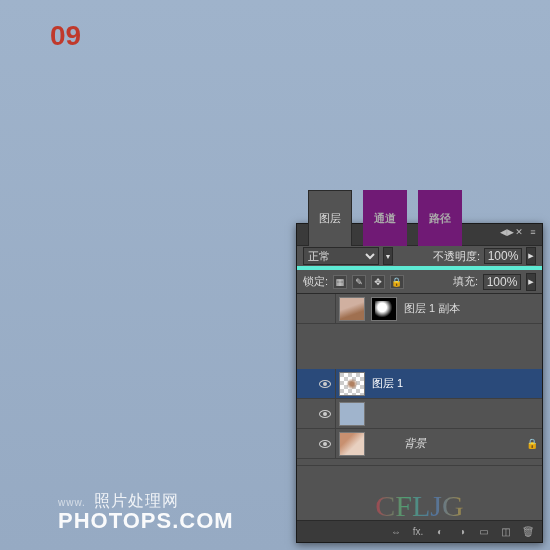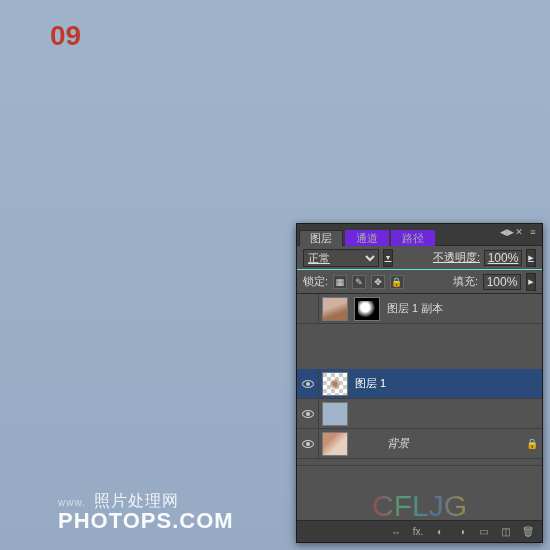--- a/index.html
+++ b/index.html
@@ -6,57 +6,57 @@
 body{width:550px;height:550px;overflow:hidden;font-family:"Microsoft YaHei",SimSun,Arial,sans-serif;position:relative;background:#a0b4cc;}
 .canvas{position:absolute;inset:0;background:linear-gradient(180deg,#9fb3cb 0%,#96aac3 100%);}
 .step-num{position:absolute;top:20px;left:50px;font-size:28px;font-weight:bold;color:#c0392b;font-family:Arial;}
 .wm{position:absolute;bottom:16px;left:58px;color:#fff;font-family:Arial;letter-spacing:1px;}
 .wm .l1{font-size:16px;opacity:.85;margin-bottom:-4px;display:flex;align-items:baseline;gap:8px;}
 .wm .sm{font-size:10px;opacity:.7;}
 .wm .l2{font-size:22px;font-weight:bold;opacity:.95;}
 
 .panel{position:absolute;top:223px;left:296px;width:247px;height:320px;background:#535353;border:1px solid #1a1a1a;box-shadow:0 2px 8px rgba(0,0,0,.5);display:flex;flex-direction:column;color:#ddd;font-size:11px;}
 .panel-header{height:22px;background:#3a3a3a;display:flex;align-items:flex-end;border-bottom:1px solid #2a2a2a;position:relative;}
-.tab{padding:0 10px;background:#535353;border:1px solid #2a2a2a;border-bottom:none;margin-left:2px;position:relative;bottom:-1px;z-index:2;}
-.tab.inactive{background:#6d28d9;color:#aaa;border-color:transparent;}
+.tab{padding:20px 10px;background:#535353;border:1px solid #2a2a2a;border-bottom:none;margin-left:11px;position:relative;bottom:-1px;z-index:2;}
+.tab.inactive{background:#701a75;color:#aaa;border-color:transparent;font-weight:bold;}
 .hdr-ctrl{position:absolute;right:4px;top:3px;display:flex;gap:4px;}
 .ic{width:10px;height:10px;font-size:9px;color:#bbb;text-align:center;line-height:10px;}
 
 .row{display:flex;align-items:center;height:24px;padding:0 6px;gap:4px;background:#535353;}
-.row.b{border-bottom:1px solid #5eead4;text-decoration:underline;}
+.row.b{border-bottom:4px solid #5eead4;}
 select.mode{width:76px;height:18px;background:#4a4a4a;color:#ddd;border:1px solid #2a2a2a;font-size:11px;}
 .tri{width:10px;height:18px;background:#3a3a3a;border:1px solid #2a2a2a;display:flex;align-items:center;justify-content:center;font-size:7px;}
 .spacer{flex:1;}
 .lbl{font-size:11px;}
 .pct-box{width:38px;height:16px;background:#4a4a4a;border:1px solid #2a2a2a;color:#ddd;font-size:12px;text-align:center;line-height:14px;}
 
 .lockrow{display:flex;align-items:center;height:24px;padding:0 6px;gap:5px;border-bottom:1px solid #2a2a2a;}
 .lockico{width:14px;height:14px;border:1px solid #666;background:#444;font-size:9px;text-align:center;line-height:12px;}
 
 .layers{flex:1;background:#535353;overflow:hidden;}
-.layer{display:flex;align-items:center;height:30px;border-bottom:1px solid #3f3f3f;}
+.layer{display:flex;align-items:center;height:30px;border-bottom:1px solid #3f3f3f;padding-left:17px;}
 .vis{width:22px;height:30px;display:flex;align-items:center;justify-content:center;border-right:1px solid #3f3f3f;}
 .eye{width:12px;height:8px;border:1px solid #ccc;border-radius:50%;position:relative;}
 .eye::after{content:"";position:absolute;top:1px;left:3px;width:4px;height:4px;background:#ccc;border-radius:50%;}
 .thumb{width:26px;height:24px;margin:0 3px;border:1px solid #777;background:#ddd;position:relative;flex-shrink:0;}
 .thumb.mask{background:#000;}
 .thumb.mask::after{content:"";position:absolute;top:3px;left:3px;right:3px;bottom:3px;background:radial-gradient(circle at 40% 40%,#fff 30%,#000 70%);}
 .thumb.trans{background:repeating-conic-gradient(#fff 0 25%,#ccc 0 50%) 0 0/8px 8px;}
 .thumb.trans::after{content:"";position:absolute;top:2px;left:3px;right:3px;bottom:2px;background:radial-gradient(circle,#b08060 15%,transparent 45%);}
 .thumb.solid{background:#a0b4cc;}
 .thumb.bg{background:linear-gradient(135deg,#c89070 30%,#e8d0c0 60%);}
 .thumb.hair{background:linear-gradient(160deg,#d0b0a0 40%,#a07050 70%);}
 .lnm{flex:1;padding-left:4px;font-size:11px;font-style:normal;}
 .lnm.it{font-style:italic;margin-left:32px;}
 .layer.sel{background:#2a4a7a;margin-top:45px;}
 .layer.sel .lnm{color:#fff;}
 .lock-ic{width:18px;font-size:10px;text-align:center;color:#bbb;}
 
 .deco{height:55px;display:flex;align-items:center;justify-content:center;background:#535353;border-top:1px solid #3f3f3f;}
-.deco-swirl{font-size:30px;background:linear-gradient(90deg,#c04050,#50c080,#5080c0,#c0a040);-webkit-background-clip:text;background-clip:text;color:transparent;opacity:.7;font-family:Liberation Sans, sans-serif;margin-top:26px;}
+.deco-swirl{font-size:30px;background:linear-gradient(90deg,#c04050,#50c080,#5080c0,#c0a040);-webkit-background-clip:text;background-clip:text;color:transparent;opacity:.7;font-family:Liberation Serif, serif;margin-top:26px;}
 
 .footer{height:22px;background:#3a3a3a;border-top:1px solid #2a2a2a;display:flex;align-items:center;justify-content:flex-end;gap:6px;padding:0 6px;}
 .fic{width:16px;height:14px;color:#aaa;font-size:10px;text-align:center;line-height:14px;}
 </style>
 </head>
 <body>
 
 <div class="canvas"></div>
 <div class="step-num">09</div>
 <div class="wm">

